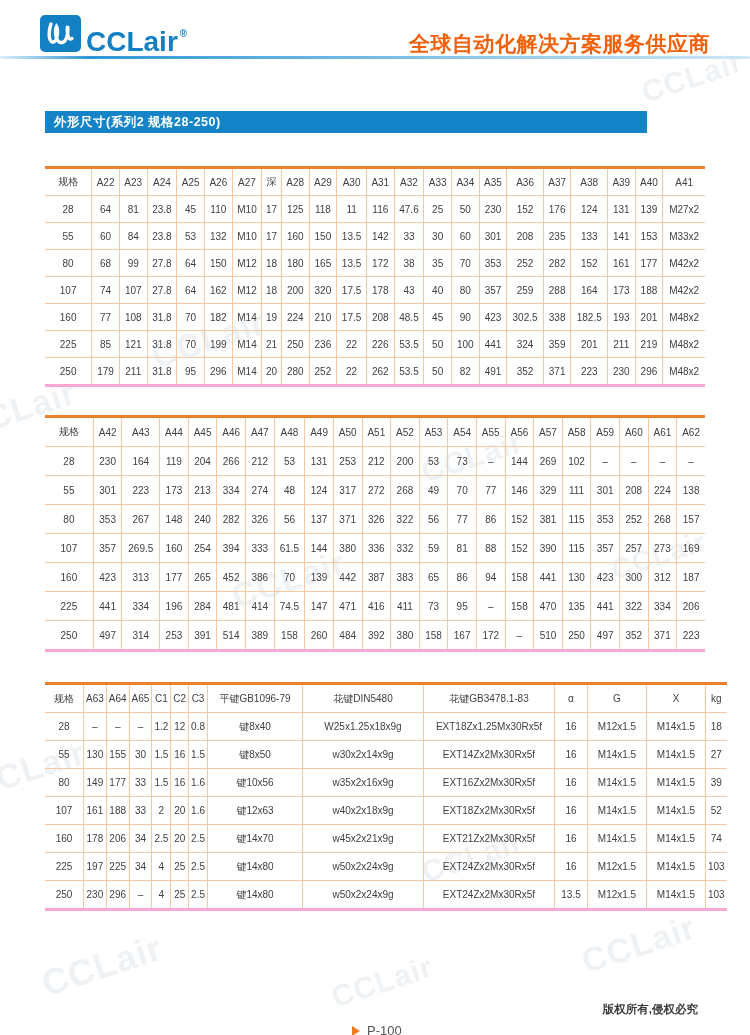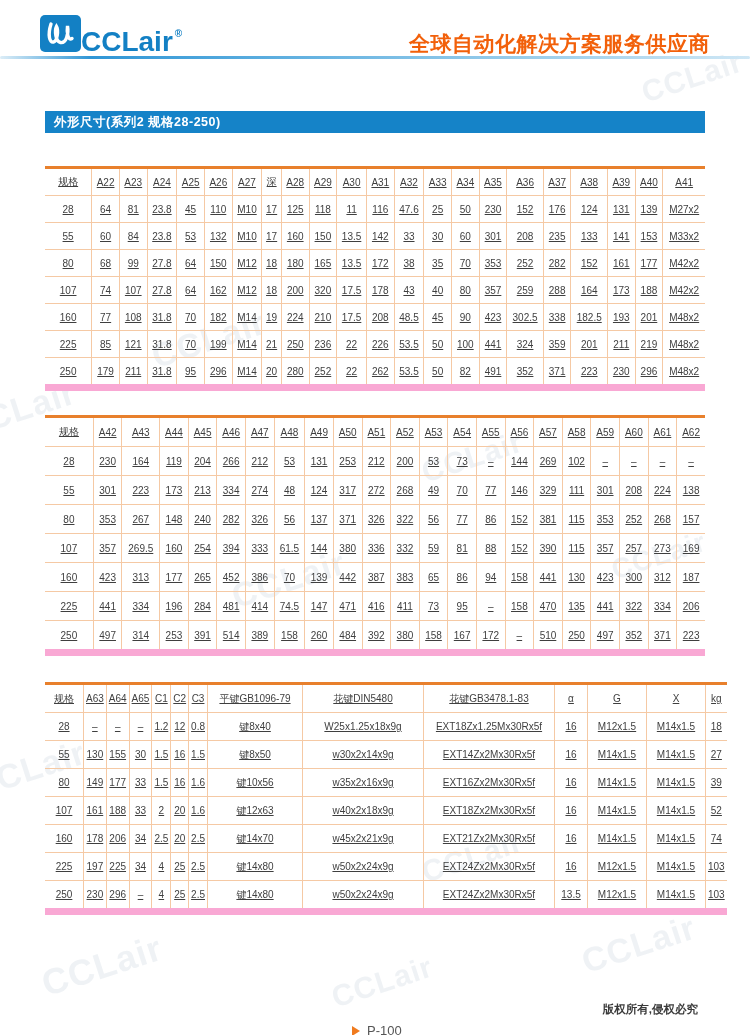--- a/index.html
+++ b/index.html
@@ -7,35 +7,35 @@
   .page{position:relative;width:750px;height:1035px;background:#fff;overflow:hidden;}
 
   
   .wm{position:absolute;color:rgba(158,175,190,0.16);font-weight:bold;
       transform:rotate(-18deg);letter-spacing:1px;pointer-events:none;white-space:nowrap;}
   .wm-reg{position:absolute;color:rgba(158,175,190,0.35);font-weight:bold;pointer-events:none;}
 
   
   .logo{position:absolute;left:40px;top:15px;display:flex;align-items:flex-start;}
   .logo-icon{width:41px;height:37px;display:block;}
-  .logo-name{color:#1380c4;font-weight:bold;font-size:28px;line-height:37px;}
+  .logo-name{color:#1380c4;font-weight:bold;font-size:28px;line-height:37px;margin-left:5px;}
   .logo-reg{color:#1380c4;font-size:10px;font-weight:bold;vertical-align:14px;margin-left:2px;}
   .slogan{position:absolute;right:40px;top:30px;color:#f2600a;font-weight:bold;font-size:21px;letter-spacing:0.5px;}
   .header-line{position:absolute;left:0;top:56px;width:750px;height:3px;
       background:linear-gradient(90deg,#dcedf7 0%,#2f96d6 12%,#7fc0e6 55%,#cfe7f5 100%);border-radius:2px;}
 
   
-  .title-bar{position:absolute;left:45px;top:111px;width:660px;height:22px;background:#1583c8;
+  .title-bar{position:absolute;left:45px;top:111px;width:602px;height:22px;background:#1583c8;
       color:#ffffff;font-size:12.5px;font-weight:bold;line-height:22px;padding-left:9px;
       box-sizing:border-box;letter-spacing:0.5px;}
 
   
   table.dim{position:absolute;left:45px;width:660px;border-collapse:collapse;table-layout:auto;
-      border-top:3px solid #e8802c;border-bottom:7px solid #f9a8d4;
-      font-size:10px;color:#3f3f3f;text-decoration:underline;}
+      border-top:3px solid #e8802c;border-bottom:3px solid #f9a8d4;
+      font-size:10px;color:#3f3f3f;}
   .dim th,.dim td{border:1px solid #f5c9a4;text-align:center;white-space:nowrap;
       padding:0 2px;font-weight:normal;}
   .dim th:first-child,.dim td:first-child{border-left:none;}
   .dim th:last-child,.dim td:last-child{border-right:none;}
   .dim thead th{border-top:none;}
   .dim tbody tr:last-child td{border-bottom:none;}
   .t1 th,.t1 td{height:26px;}
   .t2 th,.t2 td{height:28px;}
   .t3 th,.t3 td{height:27px;font-size:10px;}
   .dim td:first-child,.dim th:first-child{min-width:34px;}

